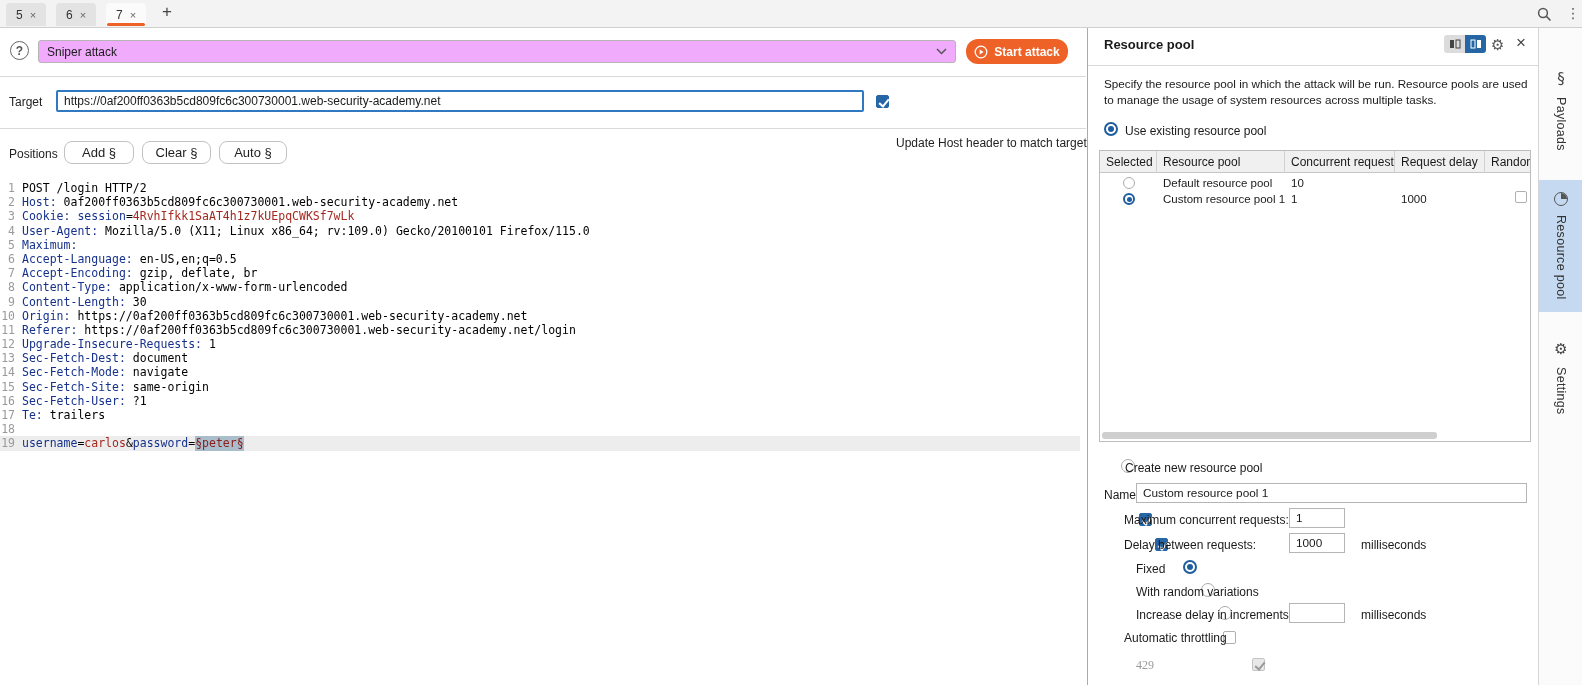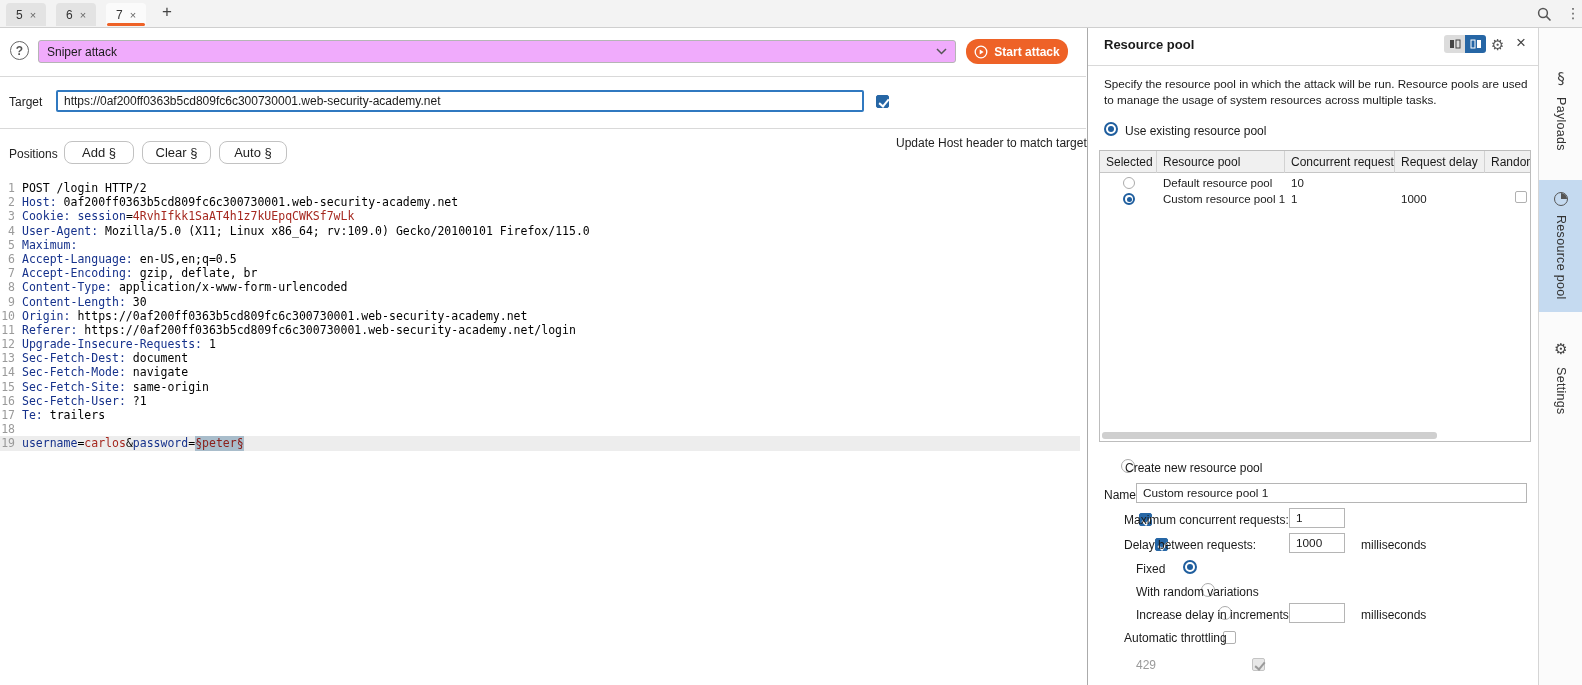--- a/index.html
+++ b/index.html
@@ -237,21 +237,21 @@
   <span class="rrow-lbl" style="left:48px;top:580px;">Increase delay in increments of</span>
   <div class="rin" style="left:201px;top:575px;width:56px;">
       <span></span>
     </div>
   <span class="rrow-lbl" style="left:273px;top:580px;">milliseconds</span>
 
   <span class="cb off abs" style="left:16px;top:602px;"></span>
   <span class="rrow-lbl" style="left:36px;top:603px;">Automatic throttling</span>
 
   <span class="cb dis abs" style="left:28px;top:629px;"></span>
-  <span class="rrow-lbl" style="left:48px;top:630px;color:#9a9a9a;">429</span>
+  <span class="rrow-lbl" style="left:48px;top:630px;color:#9a9a9a;font-family:Liberation Serif, serif;">429</span>
 </div>
 
 <div class="dock" id="dock">
     <div class="dock-item" style="top: 30px;">
       <span class="dock-icon">§</span>
       <span class="dock-label">Payloads</span>
     </div>
     <div class="dock-item active" style="top: 152px;">
       <span class="pie"></span>
       <span class="dock-label">Resource pool</span>

